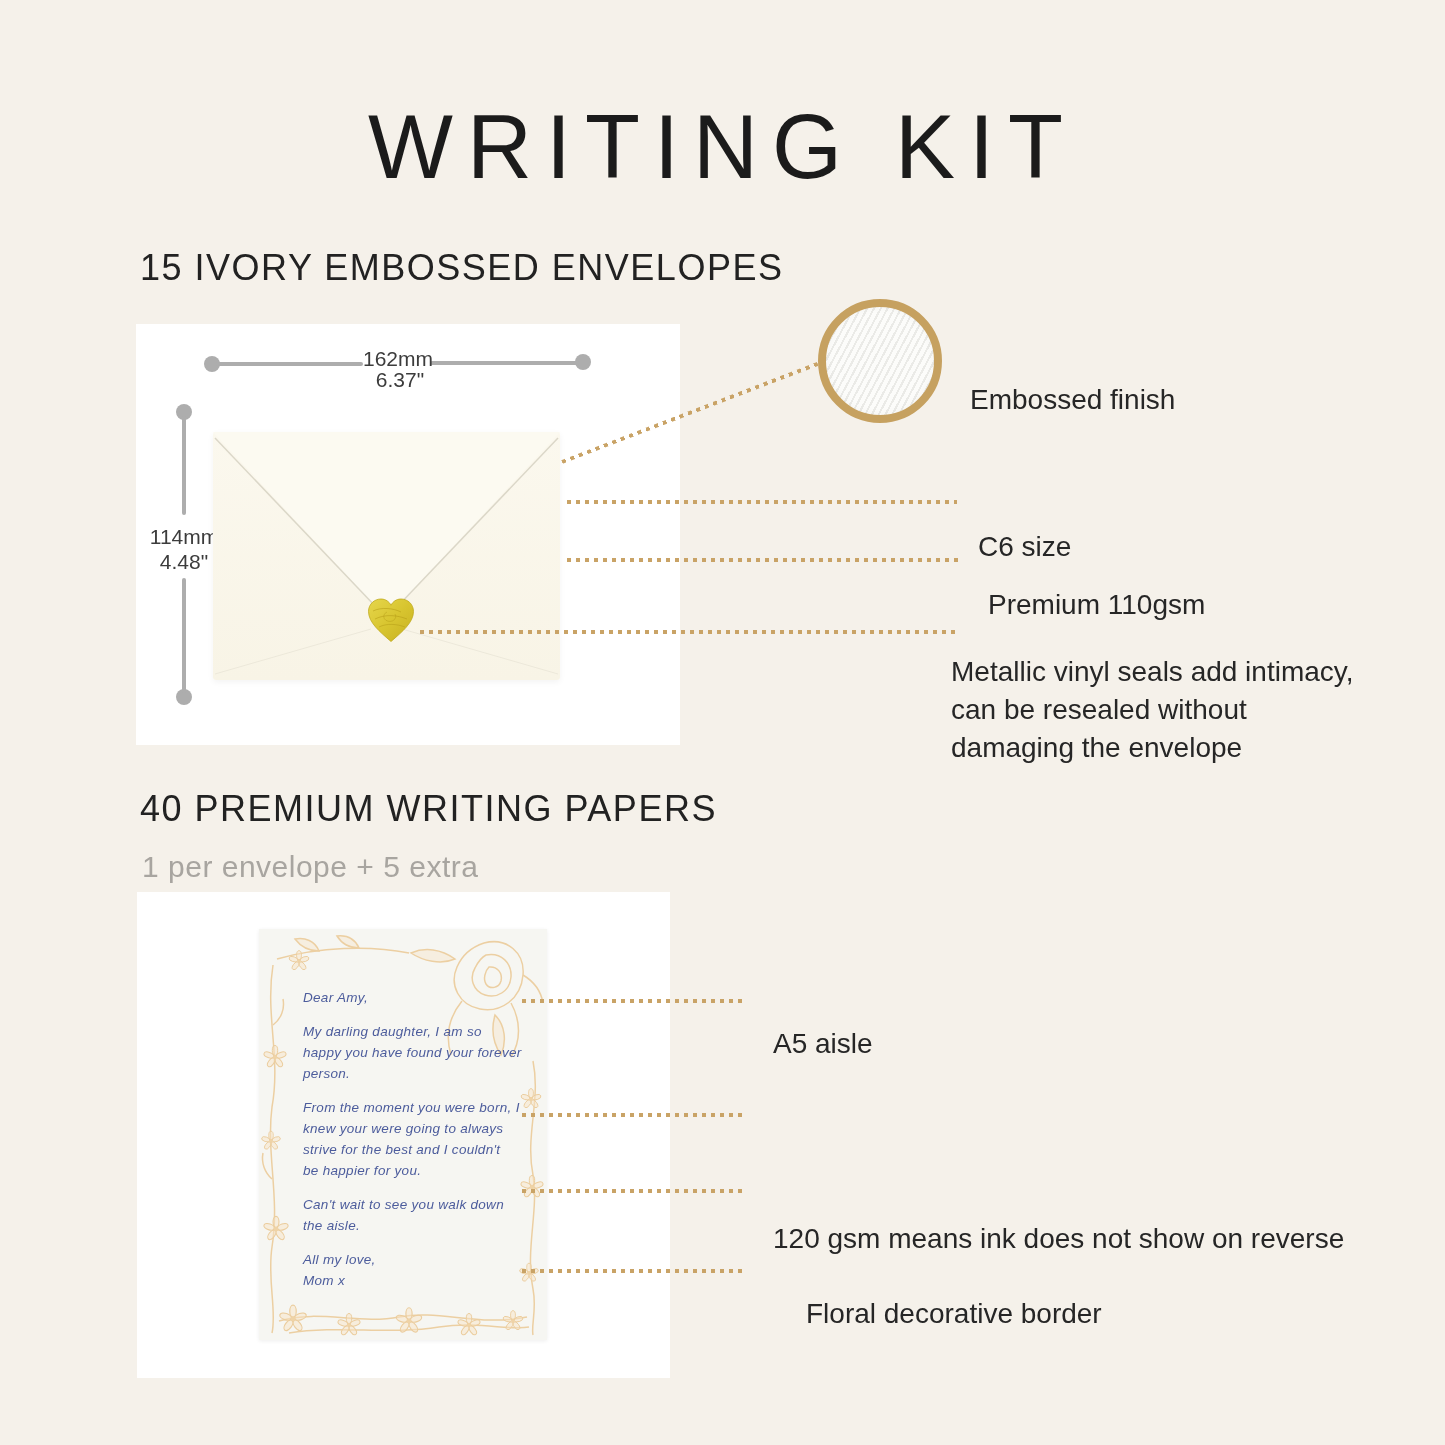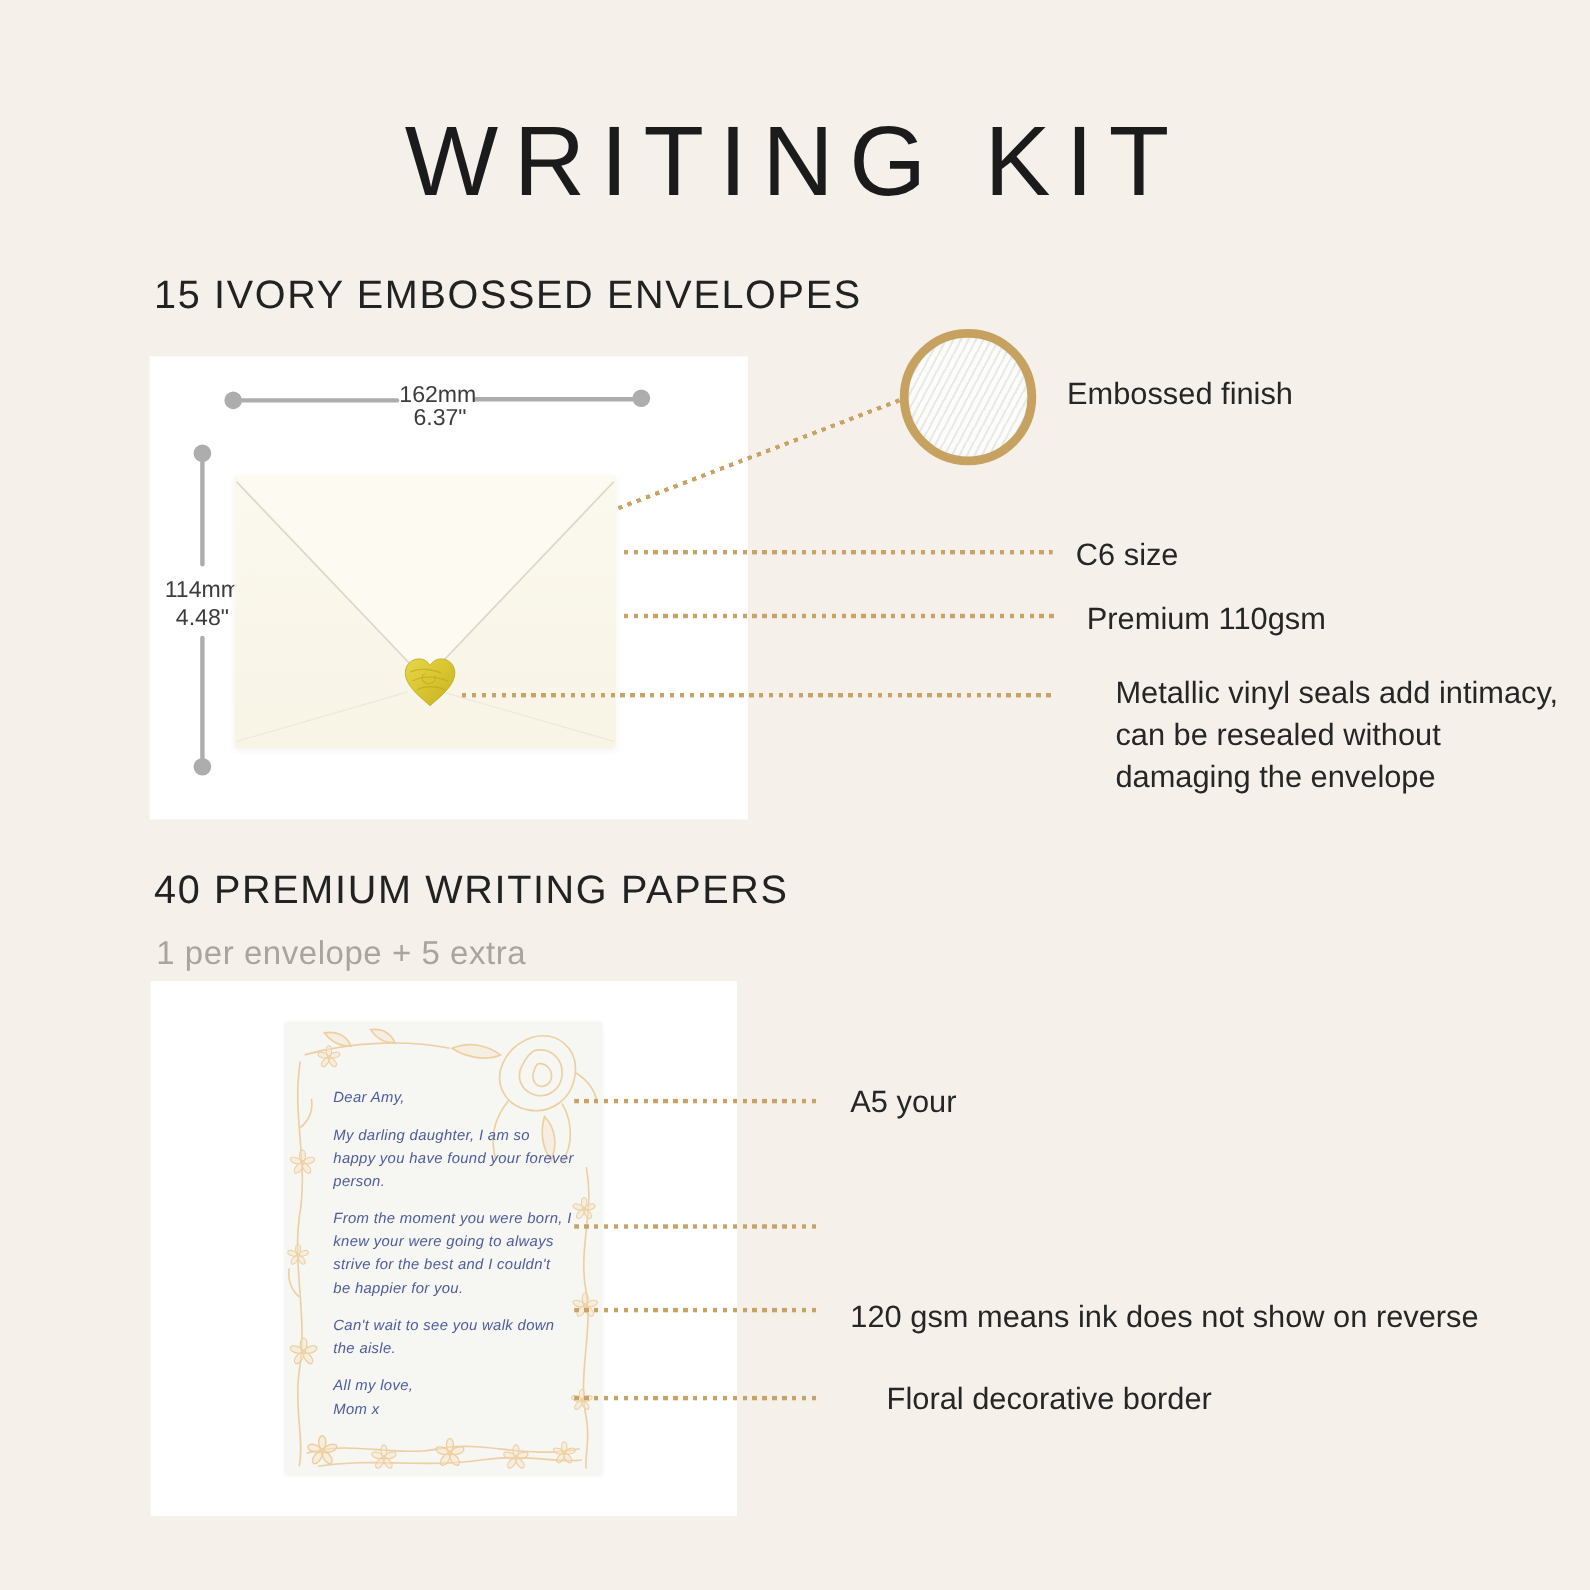--- a/index.html
+++ b/index.html
@@ -47,21 +47,21 @@
   .dotted-diag{transform-origin:0 50%;transform:rotate(-21deg);}
 
   
   .emboss-circle{position:absolute;left:818px;top:299px;width:124px;height:124px;border-radius:50%;
     border:8px solid var(--ring);
     background:
       repeating-linear-gradient(118deg,rgba(190,190,183,0.28) 0 2px,rgba(255,255,255,0) 2px 6px),
       #FCFCFA;
     box-shadow:inset 0 0 8px rgba(0,0,0,0.04);}
 
-  .callout{position:absolute;font-size:28px;line-height:34px;color:var(--label);}
+  .callout{position:absolute;font-size:28px;line-height:34px;color:var(--label);margin-top:42px;}
   .callout-multi{line-height:38px;}
   .callout-two{line-height:32px;}
 
   
   .paper{position:absolute;left:259px;top:929px;width:288px;height:411px;background:#F6F6F2;
     box-shadow:0 1px 4px rgba(0,0,0,0.07);overflow:hidden;}
   .paper svg.floral{position:absolute;left:0;top:0;width:100%;height:100%;}
   .letter{position:absolute;left:44px;top:58px;width:230px;z-index:2;
     font-family:Liberation Sans, sans-serif;font-style:italic;font-size:13.5px;color:var(--hand);}
   .letter-line{height:21px;line-height:21px;white-space:nowrap;letter-spacing:0.3px;}
@@ -122,21 +122,21 @@
 
   <div class="callout" style="left:970px;top:341px;">Embossed finish</div>
 
   <div class="dotted" style="left:567px;top:500px;width:390px;"></div>
   <div class="callout" style="left:978px;top:488px;">C6 size</div>
 
   <div class="dotted" style="left:567px;top:558px;width:393px;"></div>
   <div class="callout" style="left:988px;top:546px;">Premium 110gsm</div>
 
   <div class="dotted" style="left:420px;top:630px;width:540px;"></div>
-  <div class="callout callout-multi" style="left:1014px;top:611px;">
+  <div class="callout callout-multi" style="left:951px;top:611px;">
     <div>Metallic vinyl seals add intimacy,</div>
     <div>can be resealed without</div>
     <div>damaging the envelope</div>
   </div>
 
   <div class="section-heading" style="left:140px;top:787px;">40 PREMIUM WRITING PAPERS</div>
   <div class="section-sub" style="left:142px;top:850px;">1 per envelope + 5 extra</div>
 
   <div class="panel panel-2"></div>
 
@@ -201,21 +201,21 @@
         <div class="letter-line"></div>
         <div class="letter-line">Can't wait to see you walk down</div>
         <div class="letter-line">the aisle.</div>
         <div class="letter-line"></div>
         <div class="letter-line">All my love,</div>
         <div class="letter-line">Mom x</div>
       </div>
   </div>
 
   <div class="dotted" style="left:522px;top:999px;width:221px;"></div>
-  <div class="callout" style="left:773px;top:985px;">A5 your</div>
+  <div class="callout" style="left:773px;top:985px;">A5 aisle</div>
 
   <div class="dotted" style="left:522px;top:1113px;width:221px;"></div>
 
   <div class="dotted" style="left:522px;top:1189px;width:221px;"></div>
   <div class="callout" style="left:773px;top:1180px;">120 gsm means ink does not show on reverse</div>
 
   <div class="dotted" style="left:522px;top:1269px;width:221px;"></div>
   <div class="callout" style="left:806px;top:1255px;">Floral decorative border</div>
 
 </div>

